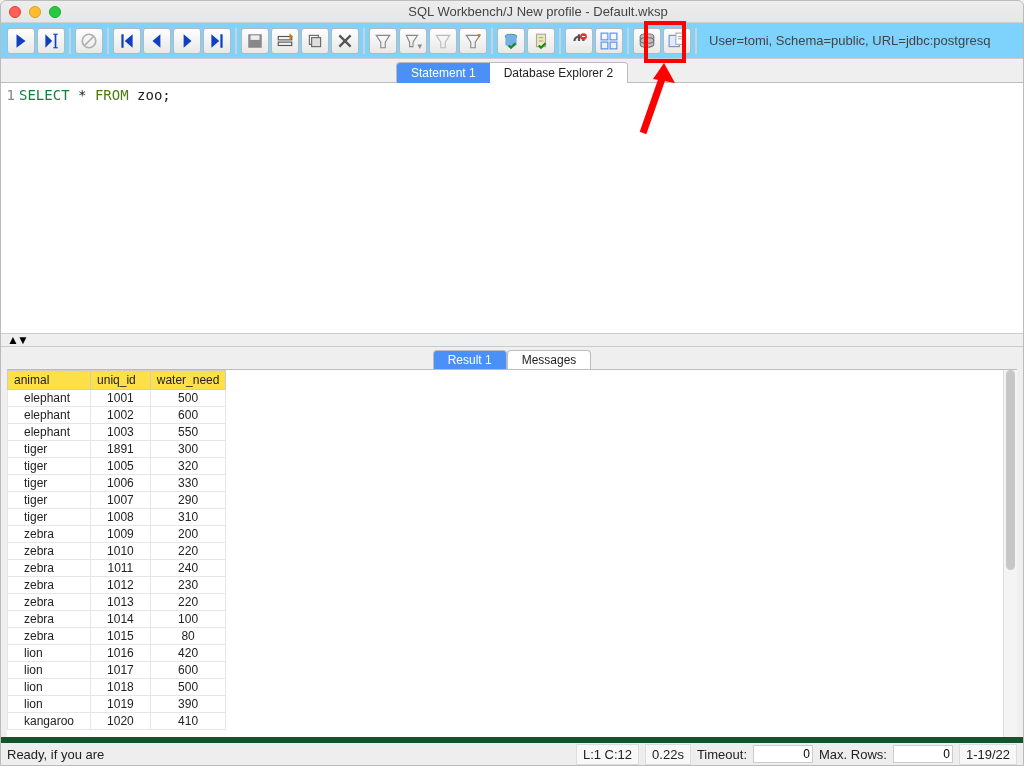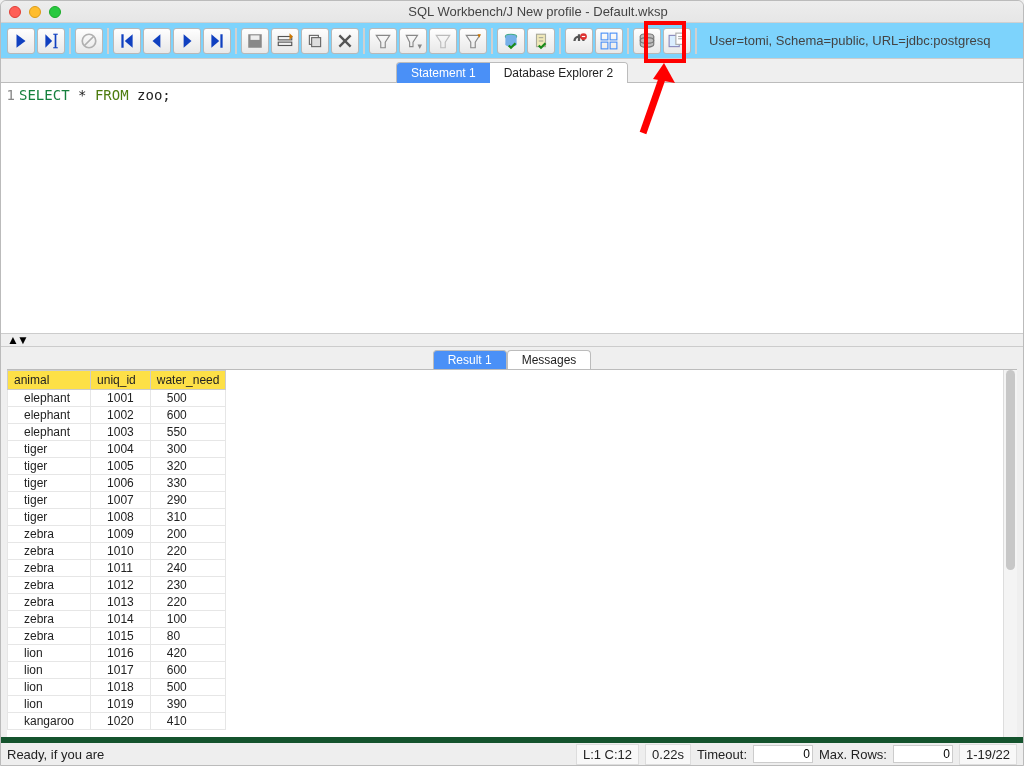--- a/index.html
+++ b/index.html
@@ -175,21 +175,21 @@
     border:1px solid #ccc;
     padding:2px 6px;
     text-align:left;
     font-weight:normal;
   }
   table.rgrid td {
     border:1px solid #e6e6e6;
     padding:1px 16px;
     font-size:12px;
   }
-  .num { text-align:left; }
+  .num { text-align:center; }
 
   
   .status {
     height:28px;
     display:flex;
     align-items:center;
     background:#eee;
     border-top:6px solid #14532d;
     font-size:13px;
     gap:6px;
@@ -428,21 +428,21 @@
               <td class="num">1002</td>
               <td class="num">600</td>
             </tr>
             <tr>
               <td>elephant</td>
               <td class="num">1003</td>
               <td class="num">550</td>
             </tr>
             <tr>
               <td>tiger</td>
-              <td class="num">1004</td>
+              <td class="num">1891</td>
               <td class="num">300</td>
             </tr>
             <tr>
               <td>tiger</td>
               <td class="num">1005</td>
               <td class="num">320</td>
             </tr>
             <tr>
               <td>tiger</td>
               <td class="num">1006</td>

